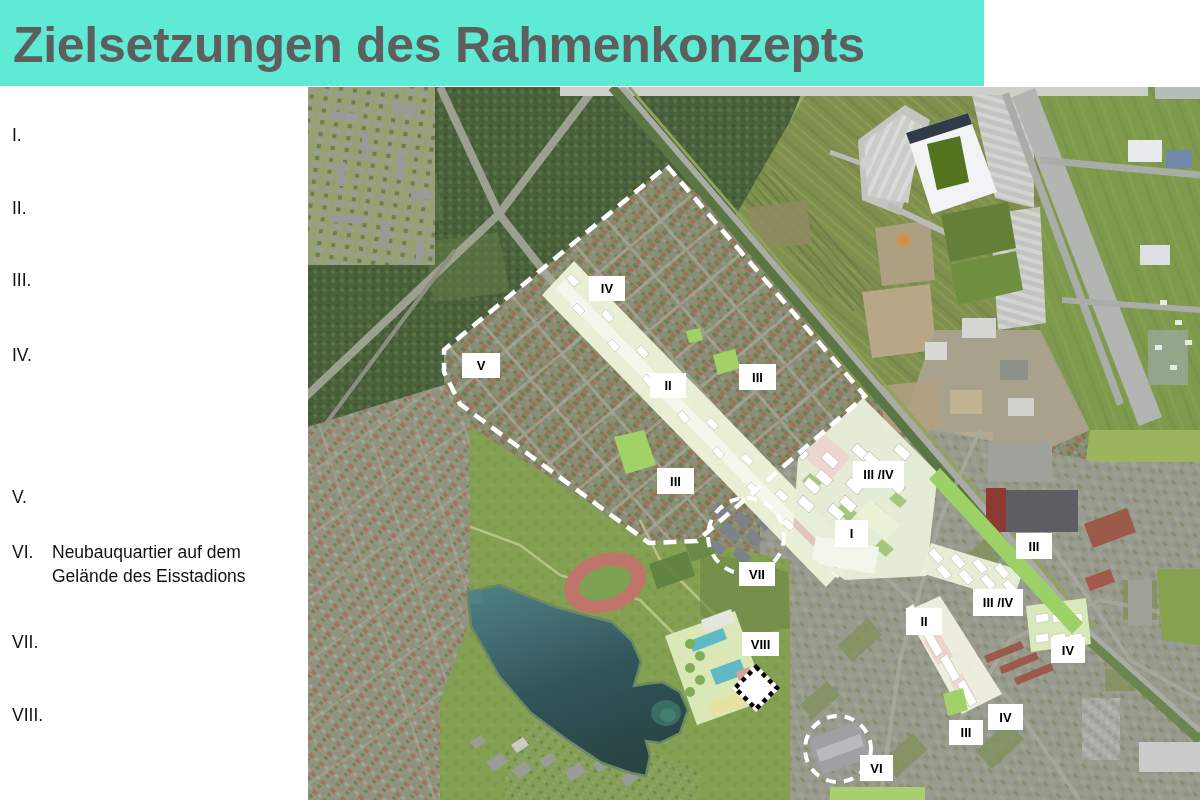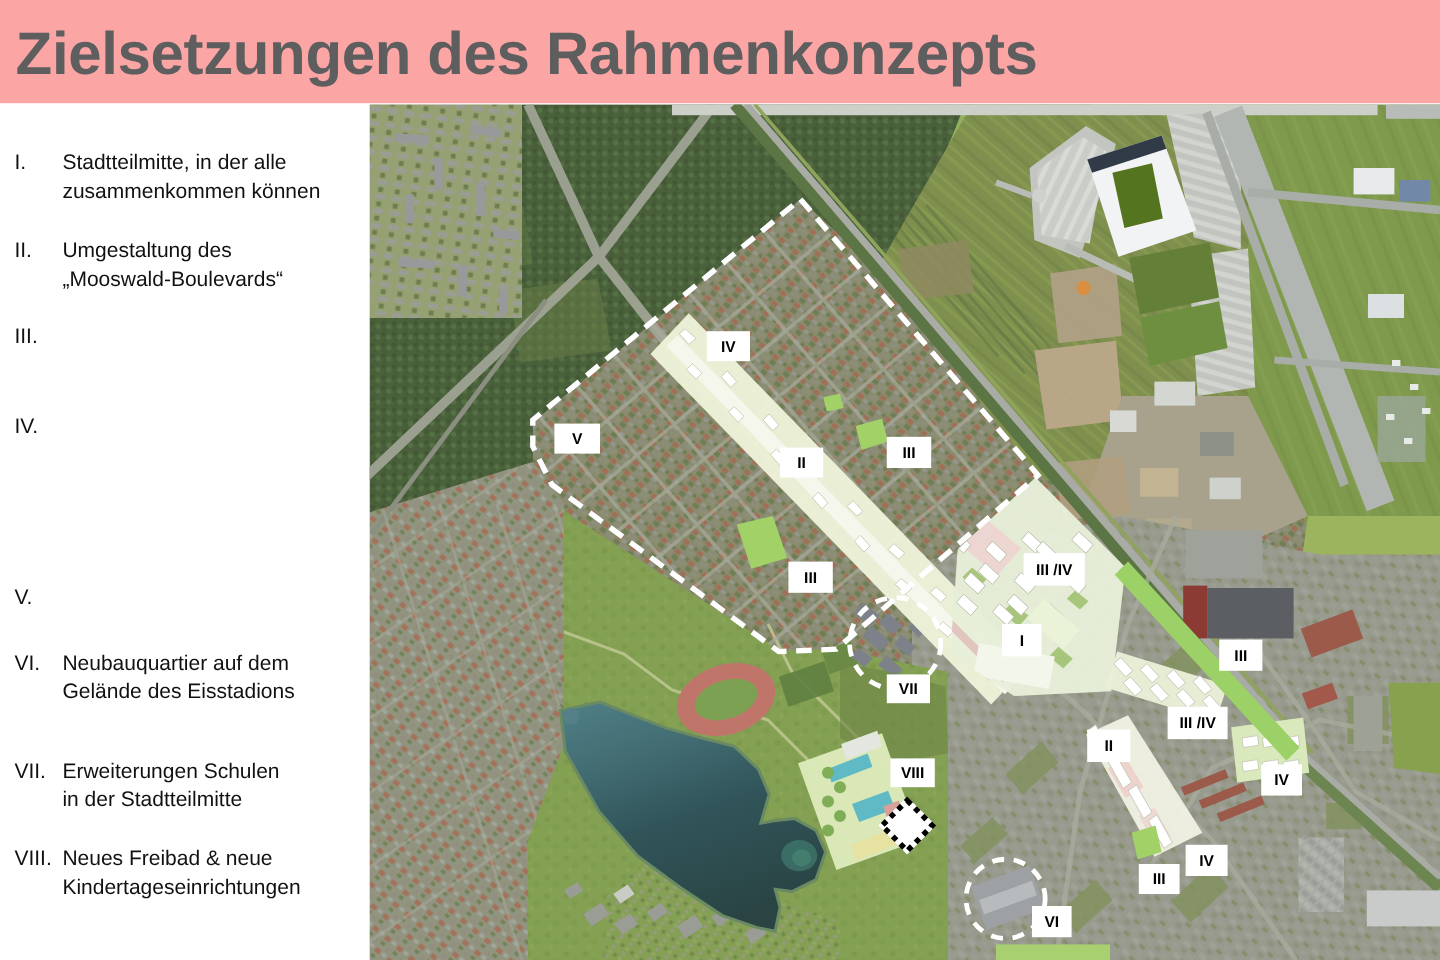--- a/index.html
+++ b/index.html
@@ -1,54 +1,50 @@
 <!DOCTYPE html>
 <html><head><meta charset="utf-8">
 <style>
 html,body{margin:0;padding:0;width:1200px;height:800px;background:#ffffff;overflow:hidden}
 body{font-family:"Liberation Sans",sans-serif;position:relative}
-.band{position:absolute;left:0;top:0;width:1200px;height:86px;background:#fca5a5}
+.band{position:absolute;left:0;top:0;width:984px;height:86px;background:#5eead4}
 .title{position:absolute;left:13px;top:16px;font-size:50px;font-weight:bold;color:#5e5e5e;letter-spacing:-0.3px;white-space:nowrap}
 .item{position:absolute;left:12px;width:290px;font-size:17.5px;line-height:24px;color:#111}
 .num{position:absolute;left:0;top:0}
 .txt{display:block;margin-left:40px}
 .map{position:absolute;left:308px;top:87px;width:892px;height:713px}
 </style></head>
 <body>
 <div class="band">
     <div class="title">Zielsetzungen des Rahmenkonzepts</div>
   </div>
 <div class="item" style="top:123px">
     <span class="num">I.</span>
-    <span class="txt">Stadtteilmitte, in der alle<br>zusammenkommen können</span>
   </div>
 <div class="item" style="top:196px">
     <span class="num">II.</span>
-    <span class="txt">Umgestaltung des<br>„Mooswald-Boulevards“</span>
   </div>
 <div class="item" style="top:268px">
     <span class="num">III.</span>
   </div>
 <div class="item" style="top:343px">
     <span class="num">IV.</span>
   </div>
 <div class="item" style="top:485px">
     <span class="num">V.</span>
   </div>
 <div class="item" style="top:540px">
     <span class="num">VI.</span>
     <span class="txt">Neubauquartier auf dem<br>Gelände des Eisstadions</span>
   </div>
 <div class="item" style="top:630px">
     <span class="num">VII.</span>
-    <span class="txt">Erweiterungen Schulen<br>in der Stadtteilmitte</span>
   </div>
 <div class="item" style="top:703px">
     <span class="num">VIII.</span>
-    <span class="txt">Neues Freibad &amp; neue<br>Kindertageseinrichtungen</span>
   </div>
 <svg class="map" viewBox="0 0 892 713" preserveAspectRatio="none">
 <defs>
 <pattern id="sub" width="15" height="11" patternUnits="userSpaceOnUse" patternTransform="rotate(41)">
  <rect width="15" height="11" fill="#8b8b6f"></rect>
  <rect x="1" y="1" width="5" height="4" fill="#9f6f57"></rect>
  <rect x="7" y="2" width="4" height="3" fill="#94978d"></rect>
  <rect x="12" y="1" width="3" height="3" fill="#6d7d55"></rect>
  <rect x="2" y="6" width="5" height="4" fill="#6e7d53"></rect>
  <rect x="8" y="7" width="4" height="3" fill="#8b8e7b"></rect>

